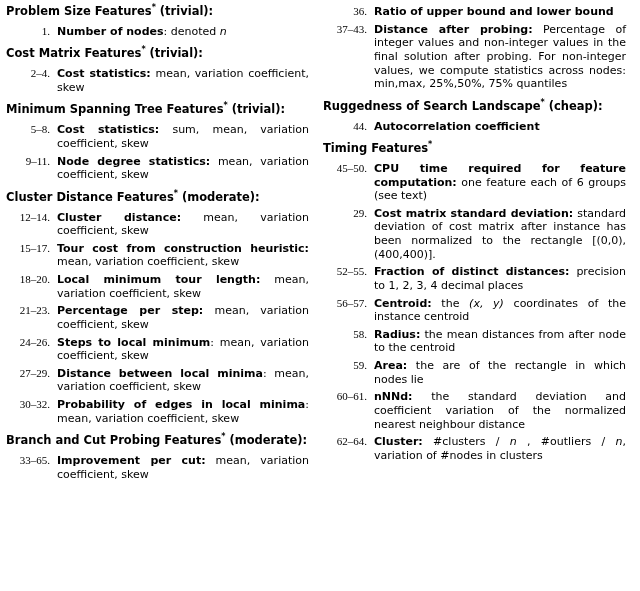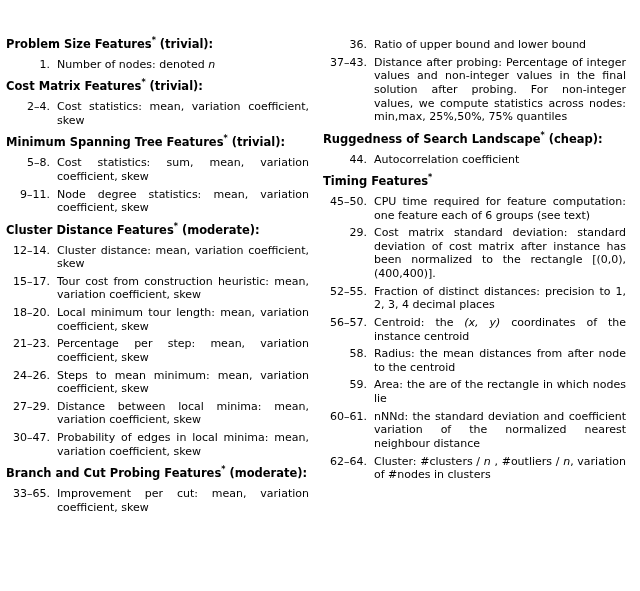--- a/index.html
+++ b/index.html
@@ -1,26 +1,26 @@
 <!DOCTYPE html>
 <html><head>
 <meta charset="utf-8">
 <style>
   * { margin: 0; padding: 0; box-sizing: border-box; }
   html, body { width: 640px; height: 591px; background: #ffffff; color: #000000; overflow: hidden; }
   body { font-family: "DejaVu Sans", sans-serif; font-size: 11px; line-height: 1.24; }
-  .page { display: flex; gap: 14px; padding: 5px 6px 0 6px; margin-top: 33px; }
+  .page { display: flex; gap: 14px; padding: 5px 6px 0 6px; }
   .col { width: 303px; }
   .section { margin-bottom: 2px; }
   .heading { font-weight: bold; font-size: 11.5px; margin: 9px 0 6px 0; line-height: 1.2; }
   .section:first-child .heading { margin-top: 0; }
   .item { display: grid; grid-template-columns: 44px 1fr; column-gap: 7px; margin-bottom: 4px; }
-  .num { text-align: right; white-space: nowrap; }
+  .num { text-align: right; white-space: nowrap; font-family: Liberation Serif, serif; }
   .txt { text-align: justify; }
-  .b { font-weight: normal; }
+  .b { font-weight: bold; }
   .i { font-style: italic; }
   sup { font-size: 8px; line-height: 0; }
 </style>
 </head>
 <body>
 
 <div class="page">
   <div class="col">
       <div class="section">
         <div class="heading">Problem Size Features<sup>*</sup> (trivial):</div>
@@ -62,28 +62,28 @@
         <div class="item">
           <div class="num">18–20.</div>
           <div class="txt"><span class="b">Local minimum tour length:</span><span class=""> mean, variation coefficient, skew</span></div>
         </div>
         <div class="item">
           <div class="num">21–23.</div>
           <div class="txt"><span class="b">Percentage per step:</span><span class=""> mean, variation coefficient, skew</span></div>
         </div>
         <div class="item">
           <div class="num">24–26.</div>
-          <div class="txt"><span class="b">Steps to mean minimum</span><span class="">: mean, variation coefficient, skew</span></div>
+          <div class="txt"><span class="b">Steps to local minimum</span><span class="">: mean, variation coefficient, skew</span></div>
         </div>
         <div class="item">
           <div class="num">27–29.</div>
           <div class="txt"><span class="b">Distance between local minima</span><span class="">: mean, variation coefficient, skew</span></div>
         </div>
         <div class="item">
-          <div class="num">30–47.</div>
+          <div class="num">30–32.</div>
           <div class="txt"><span class="b">Probability of edges in local minima</span><span class="">: mean, variation coefficient, skew</span></div>
         </div>
       </div>
       <div class="section">
         <div class="heading">Branch and Cut Probing Features<sup>*</sup> (moderate):</div>
         <div class="item">
           <div class="num">33–65.</div>
           <div class="txt"><span class="b">Improvement per cut:</span><span class=""> mean, variation coefficient, skew</span></div>
         </div>
       </div>

